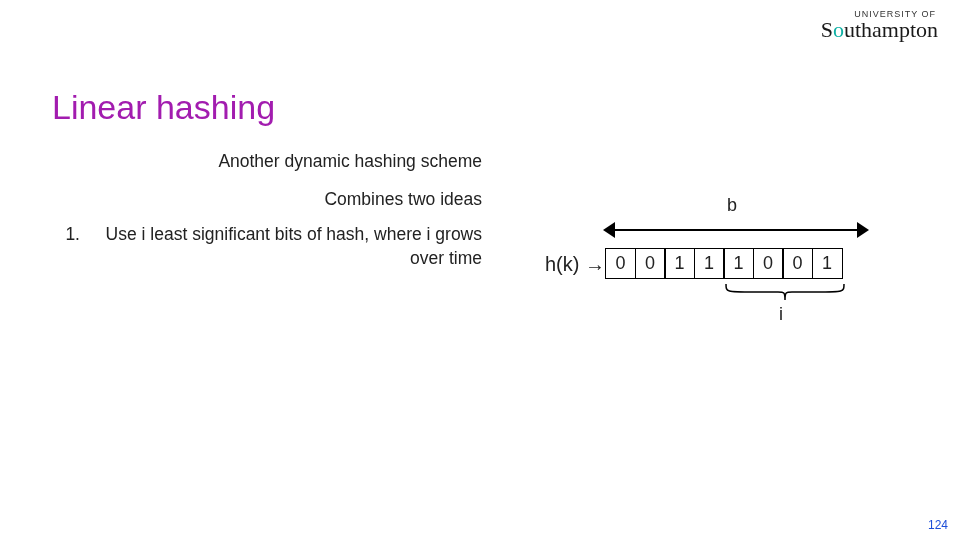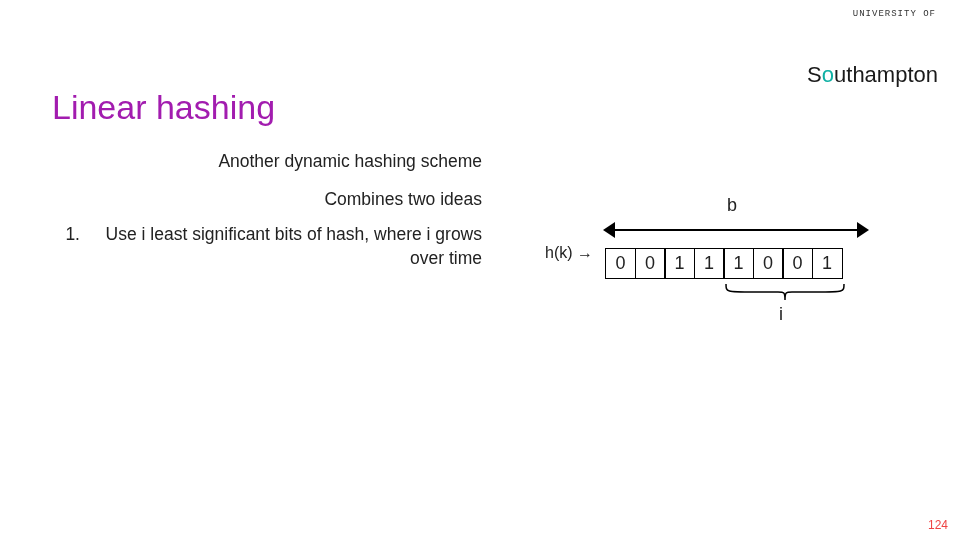--- a/index.html
+++ b/index.html
@@ -17,30 +17,29 @@
     position: absolute;
     top: 10px;
     right: 22px;
     text-align: right;
     line-height: 1;
   }
   .logo .uni-of {
     font-size: 9px;
     letter-spacing: 1px;
     color: #333;
-    font-family: Liberation Mono, monospace;
+    font-family: Liberation Sans, sans-serif;
     margin-bottom: 0;
     padding-right: 2px;
   }
   .logo .uni-name {
-    font-family: Liberation Sans, sans-serif;
+    font-family: Liberation Serif, serif;
     font-size: 22px;
     color: #1a1a1a;
     position: relative;
-    margin-top: 45px;
   }
   .logo .uni-name .accent-dot {
     color: #0fb0a4;
   }
   .slide-title {
     position: absolute;
     left: 52px;
     top: 88px;
     font-size: 34px;
     font-weight: 400;
@@ -119,22 +118,22 @@
     left: 187px;
     top: 5px;
     font-size: 18px;
     color: #222;
   }
 
   
   .hk-label {
     position: absolute;
     left: 5px;
-    top: 54px;
-    font-size: 16px;
+    top: 63px;
+    font-size: 20px;
     color: #222;
     white-space: nowrap;
   }
   .bit-row {
     position: absolute;
     left: 65px;
     top: 58px;
     display: flex;
   }
   .bit-cell {
@@ -172,21 +171,21 @@
     top: 114px;
     font-size: 18px;
     color: #222;
   }
 
   .slide-number {
     position: absolute;
     right: 12px;
     bottom: 8px;
     font-size: 12px;
-    color: #ef4444;
+    color: #1d4ed8;
   }
 </style>
 </head>
 <body>
 
 <div class="logo">
   <div class="uni-of">UNIVERSITY OF</div>
   <div class="uni-name">
     <span>S</span><span class="accent-dot">o</span><span>uthampton</span>
   </div>

